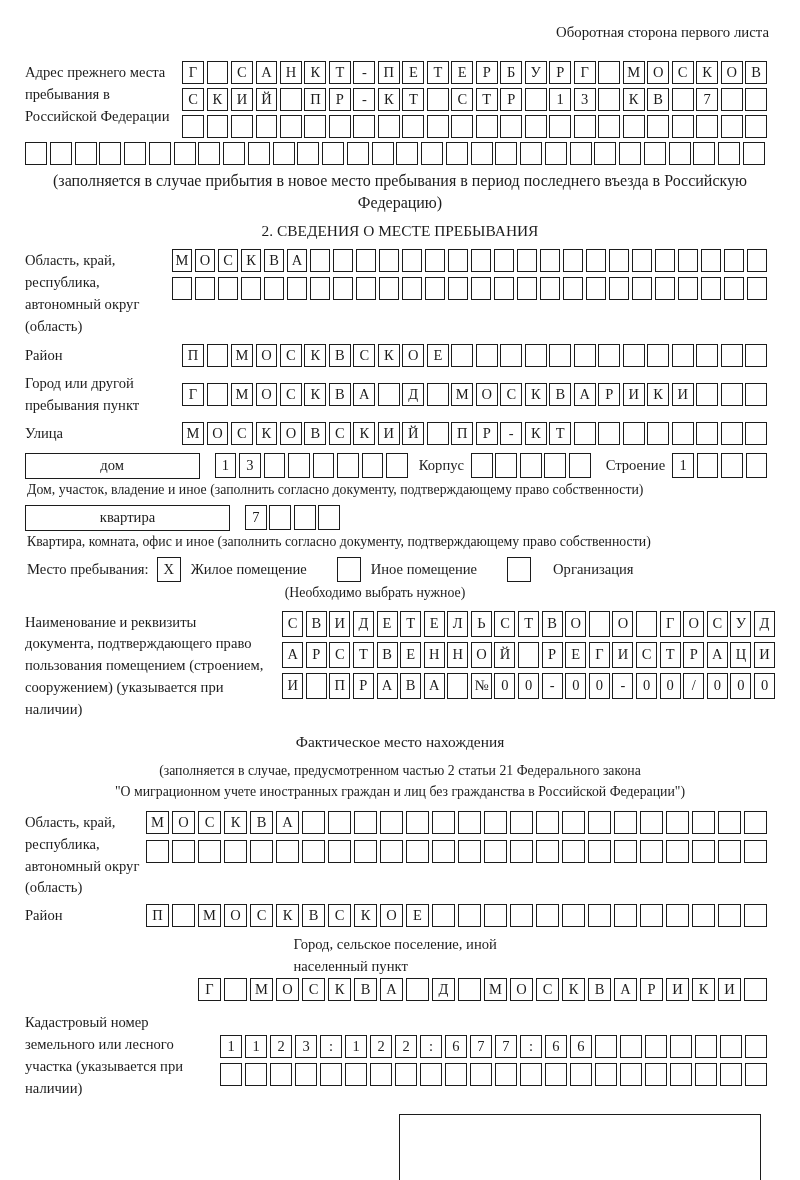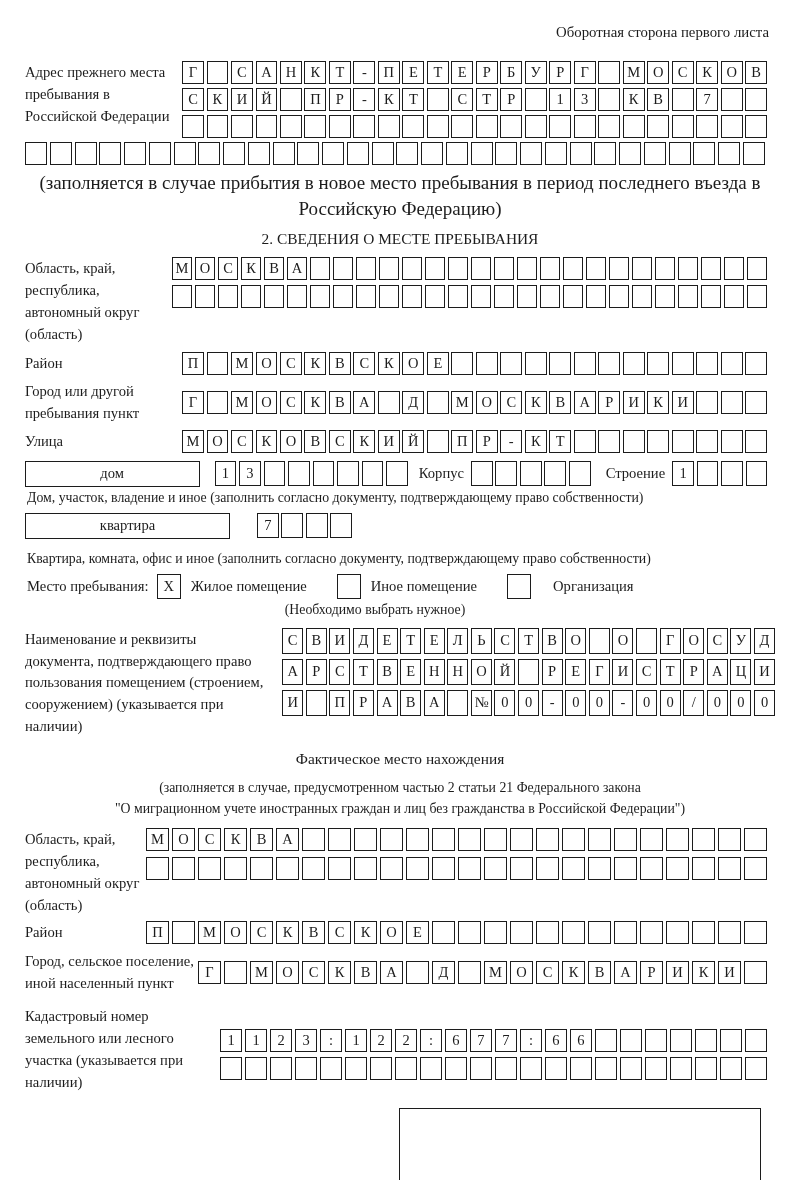--- a/index.html
+++ b/index.html
@@ -24,21 +24,21 @@
   .c-b1 { gap:2.7px; }        .c-b1 .cell { width:21.8px; }
   .c-b1full { gap:2.75px; margin:4px 8px 0 0; } .c-b1full .cell { width:22px; }
   .c-s2-26 { gap:3px; }       .c-s2-26 .cell { width:20px; }
   .c-s2-24 { gap:2.7px; }     .c-s2-24 .cell { width:21.8px; }
   .c-doc { gap:2.6px; }       .c-doc .cell { width:21px; height:26px; }
   .c-s3-24 { gap:3px; }       .c-s3-24 .cell { width:23px; }
   .c-s3-22 { gap:3px; }       .c-s3-22 .cell { width:23px; }
   .c-cad { gap:2.6px; }       .c-cad .cell { width:22.4px; }
   .c-inline { gap:2.7px; }    .c-inline .cell { width:21.8px; height:25px; }
 
-  .caption { text-align:center; font-size:19px; margin:5px 0 9px 0; line-height:1.35; }
+  .caption { text-align:center; font-size:16px; margin:5px 0 9px 0; line-height:1.35; }
   .caption-left { font-size:13.8px; margin:3px 0 7px 2px; }
   .sec-title { text-align:center; font-weight:normal; font-size:15.4px; margin:4px 0 9px 0; }
 
   .namedbox { border:1.4px solid #1c1c1c; height:26px; display:flex; align-items:center;
               justify-content:center; font-size:14.6px; flex:none; }
   .housebox { width:175px; margin-right:15px; }
   .aptbox   { width:205px; margin-right:15px; }
   .inline-lbl { padding:0 7px 0 11px; white-space:nowrap; }
 
   .stayrow { display:flex; align-items:center; margin:3px 0 3px 2px; }
@@ -47,21 +47,21 @@
   .stayrow .opt-label { margin:0 0 0 10px; }
   .stayrow .cb-gap { margin-left:30px; }
   .hint { width:420px; margin-left:140px; text-align:center; font-size:13.8px; margin-bottom:10px; }
 
   .doc-block { margin:4px 0 3px 0; }
   .doc-block .cellrows { gap:5px; }
 
   .actual-caption { text-align:center; font-size:13.8px; line-height:1.55; margin-bottom:8px; }
 
   .mb5 { margin-bottom:5px; } .mb6 { margin-bottom:6px; } .mb8 { margin-bottom:8px;justify-content:space-between; }
-  .mb10 { margin-bottom:10px; }
+  .mb10 { margin-bottom:10px;flex-direction:column; }
 
   .stamp-col { width:432px; margin:14px 14px 0 auto; }
   .stamp-box { width:362px; height:177px; border:1.6px solid #1c1c1c; margin:0 0 6px auto; }
 </style>
 </head>
 <body>
 
 <div class="page">
 
   <div class="header-note">Оборотная сторона первого листа</div>
@@ -360,21 +360,21 @@
     <div class="inline-lbl" style="padding-left:15px;">Строение</div>
     <div class="cells c-inline noauto">
         <span class="cell">1</span>
         <span class="cell"></span>
         <span class="cell"></span>
         <span class="cell"></span>
       </div>
   </div>
   <div class="caption-left">Дом, участок, владение и иное (заполнить согласно документу, подтверждающему право собственности)</div>
 
-  <div class="frow vcenter" style="margin-bottom:12px;gap:12px;">
+  <div class="frow vcenter" style="margin-bottom:3px;">
     <div class="namedbox aptbox">квартира</div>
     <div class="cells c-inline noauto">
         <span class="cell">7</span>
         <span class="cell"></span>
         <span class="cell"></span>
         <span class="cell"></span>
       </div>
   </div>
   <div class="caption-left">Квартира, комната, офис и иное (заполнить согласно документу, подтверждающему право собственности)</div>
 

